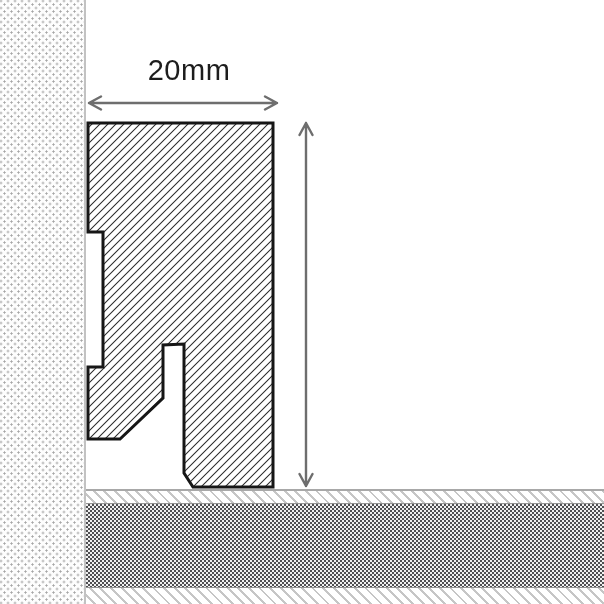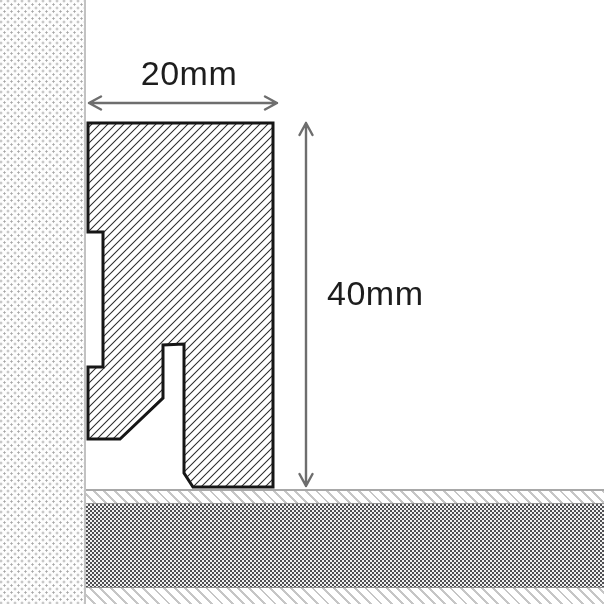--- a/index.html
+++ b/index.html
@@ -74,21 +74,21 @@
     fill:none;
     stroke:var(--dimension-color);
     stroke-width:2.4;
     stroke-linecap:round;
     stroke-linejoin:round;
   }
   .hatch-line{ stroke:var(--hatch-color);stroke-width:1.05; }
   .dim-label{
     position:absolute;
     color:var(--label-color);
-    font-size:34px;
+    font-size:29px;
     line-height:1;
     white-space:nowrap;
     letter-spacing:0.5px;
   }
   .width-label{ left:189px;top:56px;transform:translateX(-50%); }
   .height-label{ left:327px;top:276px; }
 </style>
 </head>
 <body>
 
@@ -110,15 +110,14 @@
 
     <path class="profile" d="M88,123 H273 V487 H193 L184,473 V344 L163,345 V398 L120,439 H88 V367 H103 V232 H88 Z"></path>
 
     <path class="dim" d="M101,96.5 L89,103 L101,109.5 M89,103 H277 M265,96.5 L277,103 L265,109.5"></path>
 
     <path class="dim" d="M299.5,135 L306,123 L312.5,135 M306,123 V486 M299.5,474 L306,486 L312.5,474"></path>
   </svg>
 
   <div class="dim-label width-label">20mm</div>
 
-  <div class="dim-label height-label">40mm</div>
 
 </div>
 
 </body></html>

